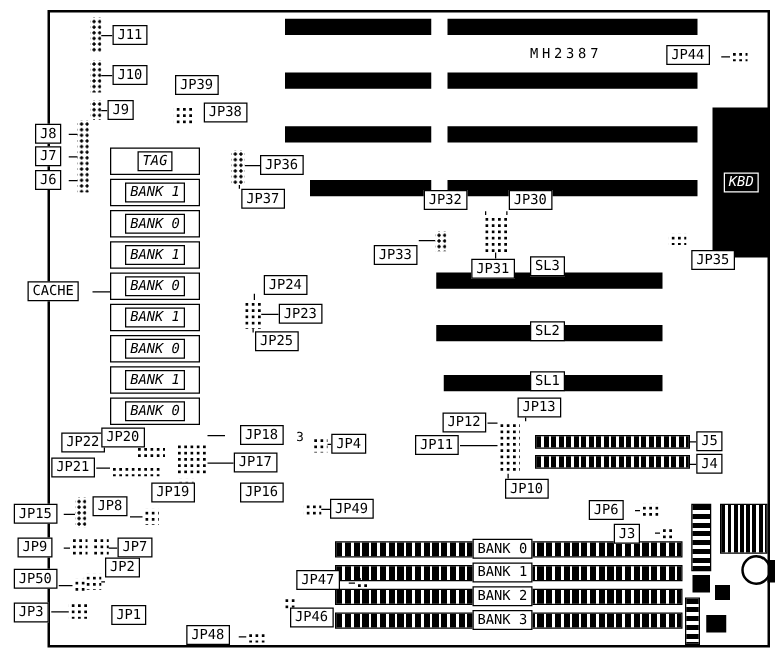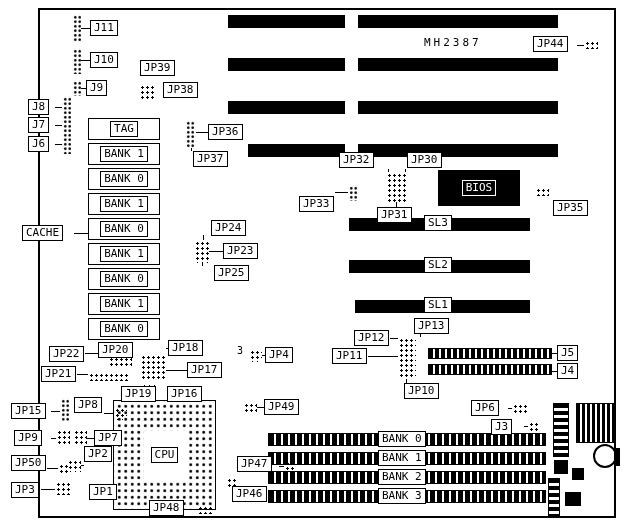--- a/index.html
+++ b/index.html
@@ -6,21 +6,21 @@
   .stage{position:relative;width:625px;height:527px;background:#fff;color:#000;
     font-family:"DejaVu Sans Mono","Liberation Mono",monospace;overflow:hidden;}
   .stage *{position:absolute;box-sizing:border-box;margin:0;}
   .board{left:38px;top:8px;width:578px;height:510px;border:2px solid #000;background:#fff;}
   .bar{background:#000;height:13px;}
   .co{border:1px solid #000;background:#fff;font-size:11px;line-height:14px;
     padding:0 3px;white-space:nowrap;z-index:6;}
   .co-inv{border:1px solid #fff;background:#000;color:#fff;}
   .chip{left:88px;width:72px;height:22px;border:1px solid #000;background:#fff;
     display:flex;align-items:center;justify-content:center;}
-  .chip .co,.kbd .co,.bios .co{position:relative;}
+  .chip .co,.kbd .co,.bios .co{position:relative;font-style:italic;}
   .jp{background-image:radial-gradient(circle,#000 1.1px,transparent 1.4px);
     background-size:5px 5px;background-position:1px 1px;}
   .hdr{background-image:radial-gradient(circle,#000 1.1px,transparent 1.4px);
     background-size:4.5px 4.5px;background-position:1px 1px;}
   .simm{left:268px;width:278px;height:13px;border:1px solid #000;
     background:repeating-linear-gradient(90deg,#000 0 5px,#fff 5px 7px);}
   .tick{border:1px solid #000;background:repeating-linear-gradient(90deg,#000 0 4px,#fff 4px 6px);}
   .hatch{border:1px solid #000;background:repeating-linear-gradient(90deg,#000 0 3px,#fff 3px 5px);}
   .dashv{border:1px solid #000;background:repeating-linear-gradient(180deg,#000 0 4px,#fff 4px 7px);}
   .blk{background:#000;}
@@ -52,30 +52,30 @@
   <div class="bar" style="left:228px;top:15px;width:117px"></div>
   <div class="bar" style="left:358px;top:15px;width:200px"></div>
   <div class="bar" style="left:228px;top:58px;width:117px"></div>
   <div class="bar" style="left:358px;top:58px;width:200px"></div>
   <div class="bar" style="left:228px;top:101px;width:117px"></div>
   <div class="bar" style="left:358px;top:101px;width:200px"></div>
   <div class="bar" style="left:248px;top:144px;width:97px"></div>
   <div class="bar" style="left:358px;top:144px;width:200px"></div>
 
   <div class="bar" style="left:349px;top:218px;width:181px"></div>
-  <div class="co" style="left:424px;top:215px">SL3</div>
+  <div class="co" style="left:424px;top:205px">SL3</div>
   <div class="bar" style="left:349px;top:260px;width:181px"></div>
   <div class="co" style="left:424px;top:257px">SL2</div>
   <div class="bar" style="left:355px;top:300px;width:175px"></div>
   <div class="co" style="left:424px;top:297px">SL1</div>
 
-
-  <div class="bios">
-    <div class="co co-inv">BIOS</div>
+  <div class="kbd">
+    <div class="co co-inv">KBD</div>
   </div>
+
 
   <div class="jp" style="left:584px;top:40px;width:14px;height:9px"></div>
   <div class="line" style="left:577px;top:45px;width:7px"></div>
   <div class="co" style="left:533px;top:36px">JP44</div>
 
   <div class="hdr" style="left:72px;top:14px;width:9px;height:28px"></div>
   <div class="line" style="left:81px;top:28px;width:9px"></div>
   <div class="co" style="left:90px;top:20px">J11</div>
   <div class="hdr" style="left:72px;top:48px;width:9px;height:26px"></div>
   <div class="line" style="left:81px;top:60px;width:9px"></div>
@@ -145,37 +145,37 @@
 
   <div class="jp" style="left:535px;top:187px;width:14px;height:9px"></div>
   <div class="co" style="left:553px;top:200px">JP35</div>
 
   <div class="jp" style="left:194px;top:240px;width:15px;height:23px"></div>
   <div class="vline" style="left:203px;top:235px;height:5px"></div>
   <div class="co" style="left:211px;top:220px">JP24</div>
   <div class="line" style="left:209px;top:251px;width:14px"></div>
   <div class="co" style="left:223px;top:243px">JP23</div>
   <div class="vline" style="left:202px;top:263px;height:3px"></div>
-  <div class="co" style="left:214px;top:265px">JP25</div>
+  <div class="co" style="left:204px;top:265px">JP25</div>
 
   <div class="jp" style="left:140px;top:354px;width:26px;height:26px"></div>
   <div class="jp" style="left:141px;top:383px;width:14px;height:12px"></div>
   <div class="jp" style="left:108px;top:356px;width:24px;height:10px"></div>
   <div class="jp" style="left:88px;top:372px;width:42px;height:9px"></div>
   <div class="line" style="left:85px;top:353px;width:23px"></div>
   <div class="co" style="left:49px;top:346px">JP22</div>
-  <div class="co" style="left:98px;top:342px">JP20</div>
+  <div class="co" style="left:81px;top:342px">JP20</div>
   <div class="line" style="left:166px;top:348px;width:14px"></div>
-  <div class="co" style="left:168px;top:340px">JP18</div>
+  <div class="co" style="left:192px;top:340px">JP18</div>
   <div class="line" style="left:77px;top:374px;width:11px"></div>
   <div class="co" style="left:41px;top:366px">JP21</div>
   <div class="line" style="left:166px;top:370px;width:21px"></div>
   <div class="co" style="left:187px;top:362px">JP17</div>
   <div class="co" style="left:121px;top:386px">JP19</div>
-  <div class="co" style="left:167px;top:386px">JP16</div>
+  <div class="co" style="left:192px;top:386px">JP16</div>
 
   <span class="small-num" style="left:237px;top:345px">3</span>
   <div class="jp" style="left:249px;top:349px;width:13px;height:13px"></div>
   <div class="line" style="left:262px;top:355px;width:3px"></div>
   <div class="co" style="left:265px;top:347px">JP4</div>
 
   <div class="jp" style="left:398px;top:337px;width:18px;height:42px"></div>
   <div class="line" style="left:390px;top:338px;width:8px"></div>
   <div class="co" style="left:354px;top:330px">JP12</div>
   <div class="vline" style="left:420px;top:333px;height:4px"></div>
@@ -221,24 +221,20 @@
   <div class="line" style="left:81px;top:465px;width:3px"></div>
   <div class="co" style="left:84px;top:446px">JP2</div>
   <div class="jp" style="left:55px;top:481px;width:17px;height:14px"></div>
   <div class="line" style="left:41px;top:489px;width:14px"></div>
   <div class="co" style="left:11px;top:482px">JP3</div>
   <div class="co" style="left:89px;top:484px">JP1</div>
   <div class="jp" style="left:197px;top:505px;width:17px;height:9px"></div>
   <div class="line" style="left:191px;top:509px;width:6px"></div>
   <div class="co" style="left:149px;top:500px">JP48</div>
 
-  <div class="cpu">
-    <div class="cpu-hole"></div>
-    <div class="co">CPU</div>
-  </div>
 
   <div class="simm" style="top:433px"></div>
   <div class="co" style="left:378px;top:431px">BANK 0</div>
   <div class="simm" style="top:452px"></div>
   <div class="co" style="left:378px;top:450px">BANK 1</div>
   <div class="simm" style="top:471px"></div>
   <div class="co" style="left:378px;top:469px">BANK 2</div>
   <div class="simm" style="top:490px"></div>
   <div class="co" style="left:378px;top:488px">BANK 3</div>
 

